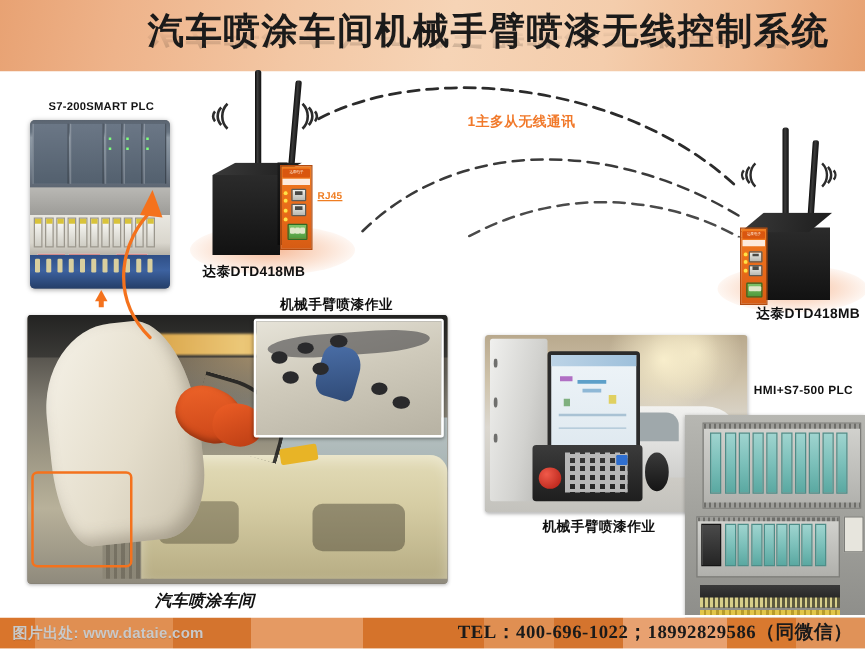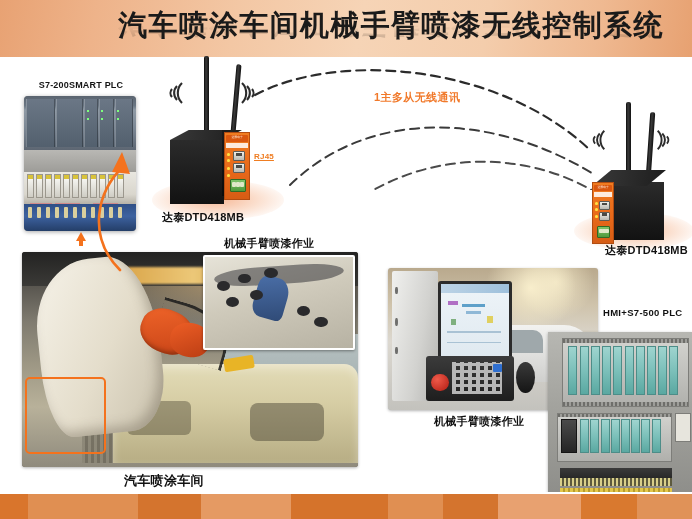--- a/index.html
+++ b/index.html
@@ -158,21 +158,21 @@
     font-size: 11px; font-weight: bold; color: #f1792a;
     letter-spacing: .4px; white-space: nowrap;
   }
 
   
   .sec-label {
     position: absolute; font-size: 11px; font-weight: bold;
     color: #111; letter-spacing: .3px; white-space: nowrap;
   }
   #label-robot   { left: 224px; top: 236px; }
-  #label-shop    { left: 124px; top: 472px; font-size: 13px; }
+  #label-shop    { left: 124px; top: 472px; font-size: 13px; font-style: italic; }
   #label-console { left: 434px; top: 414px; }
   #label-hmi     { left: 603px; top: 307px; font-size: 9.5px; }
   #dev2-caption  { left: 605px; top: 243px; }
 
   
   #photo-robot {
     position: absolute; left: 22px; top: 252px; width: 336px; height: 215px;
     border-radius: 3px; overflow: hidden; background: #6a6255;
     box-shadow: 0 1px 3px rgba(0,0,0,.3);
   }
@@ -687,15 +687,17 @@
     <div class="rack" style="left:88%;top:50%;width:11%;height:18%;background:#e7e5dd;"></div>
   </div>
 
   <div class="sec-label" id="label-robot">机械手臂喷漆作业</div>
   <div class="sec-label" id="label-shop">汽车喷涂车间</div>
   <div class="sec-label" id="label-console">机械手臂喷漆作业</div>
   <div class="sec-label" id="label-hmi">HMI+S7-500 PLC</div>
   <div class="sec-label" id="dev2-caption">达泰DTD418MB</div>
 
   <div id="footer">
+    <div id="footer-source">图片出处: www.dataie.com</div>
+    <div id="footer-tel">TEL：400-696-1022；18992829586（同微信）</div>
   </div>
 
 </div>
 
 </body></html>

